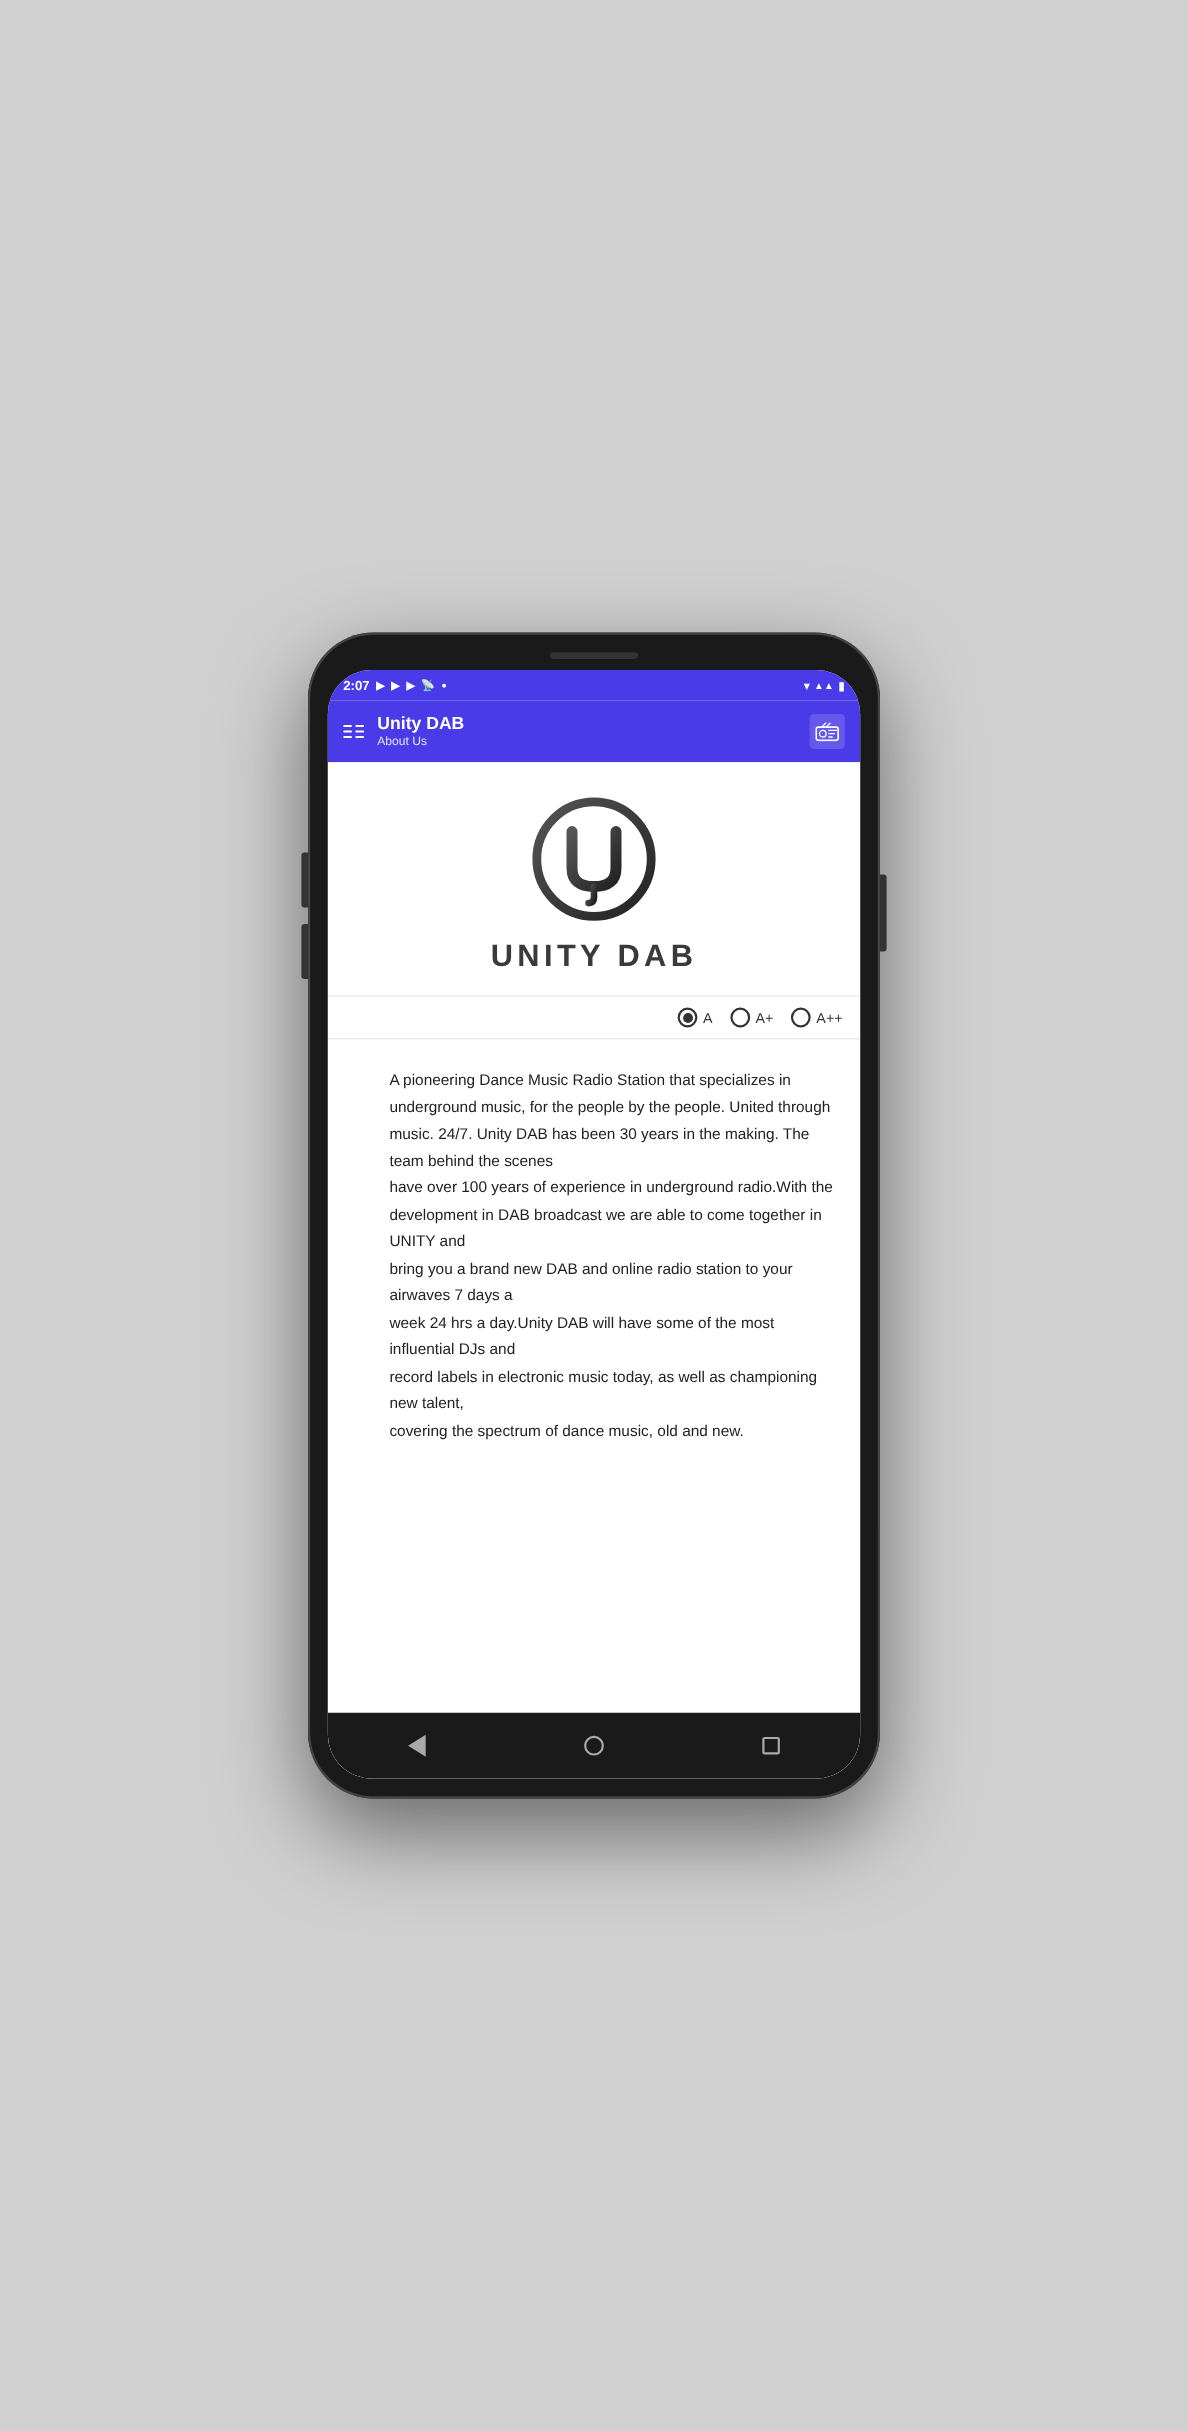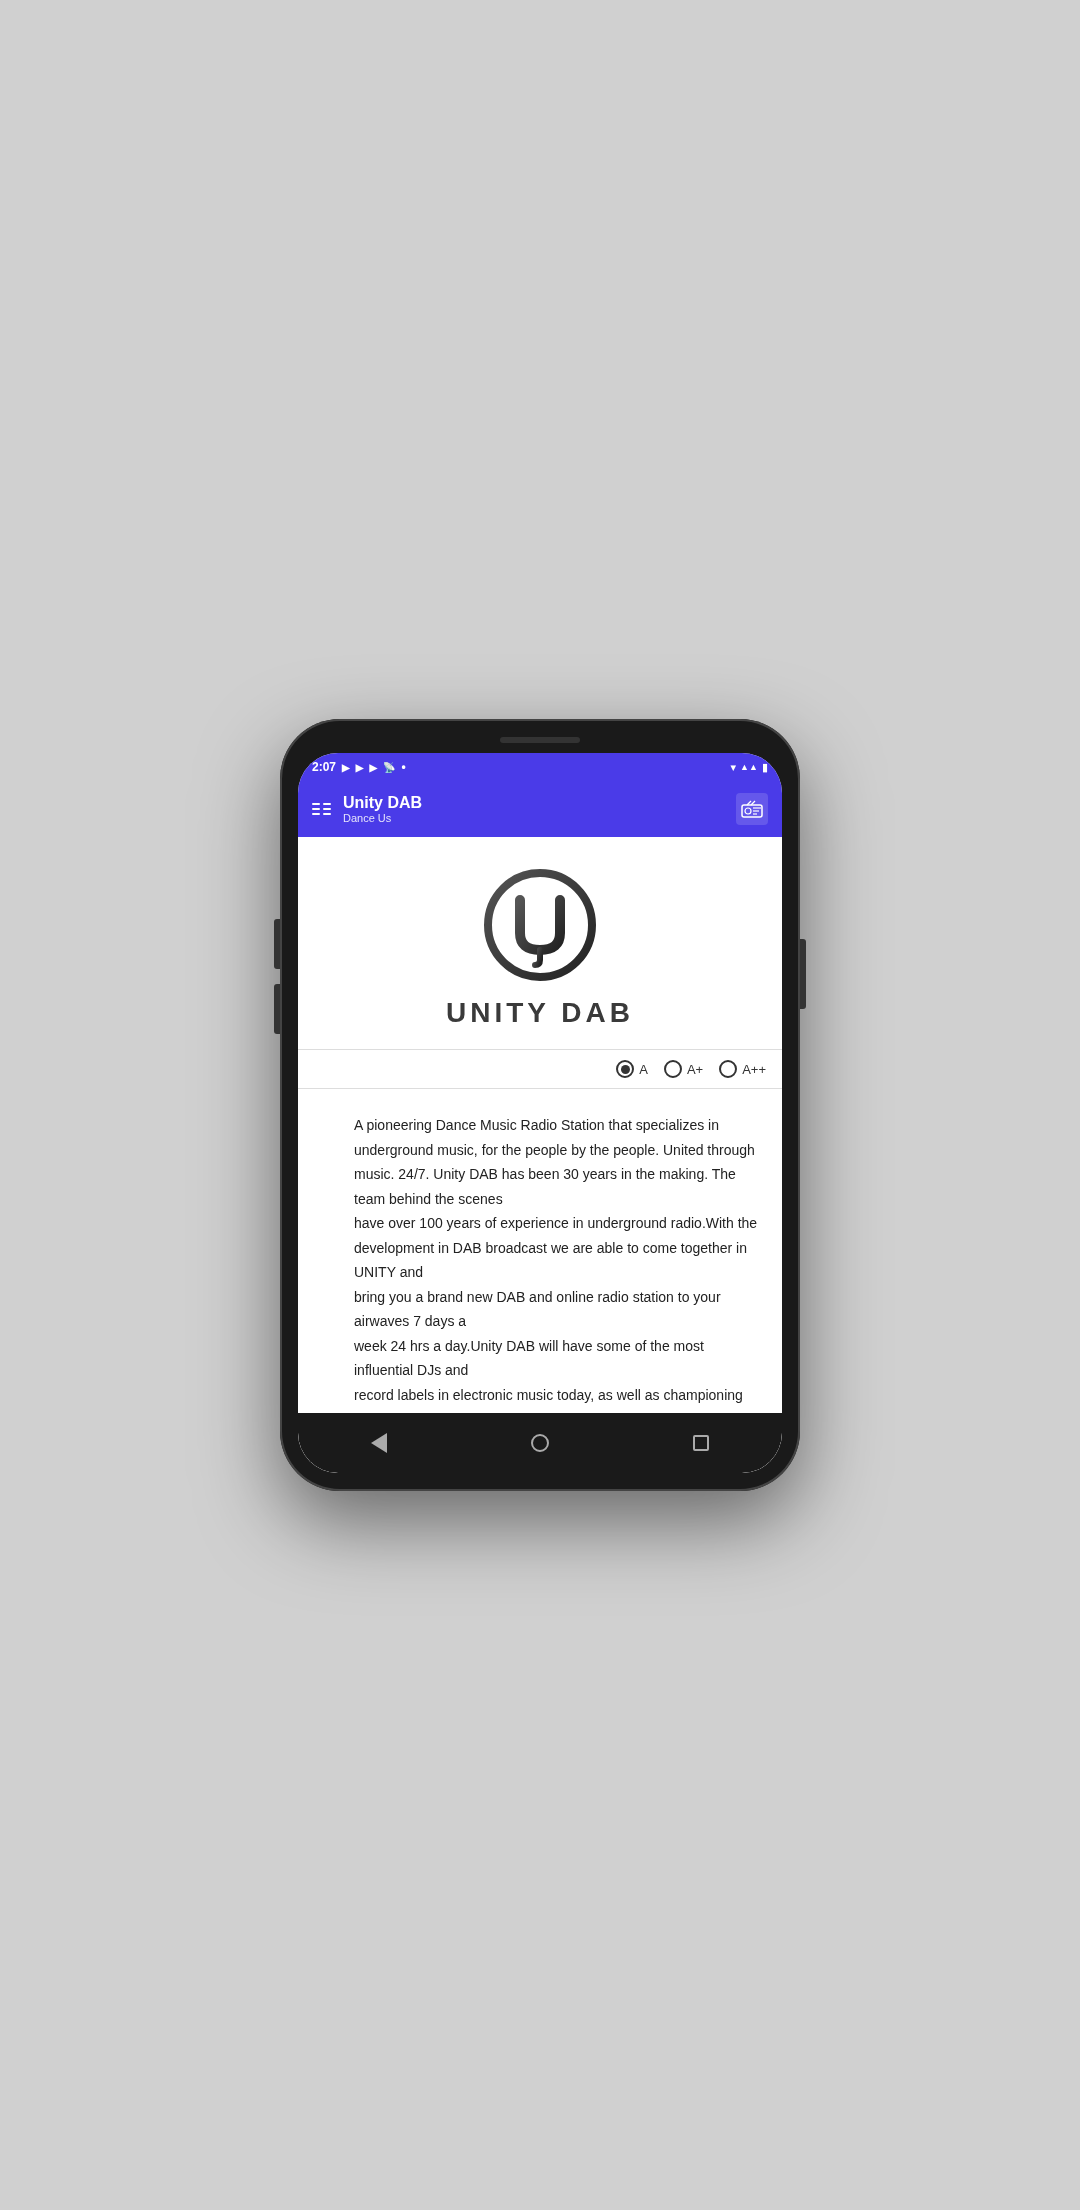--- a/index.html
+++ b/index.html
@@ -8,21 +8,21 @@
       background: #d0d0d0;
       display: flex;
       justify-content: center;
       align-items: center;
       min-height: 100vh;
       font-family: 'Segoe UI', Arial, sans-serif;
     }
 
     .phone-outer {
       width: 520px;
-      height: 772px;
+      height: 1060px;
       background: #1a1a1a;
       border-radius: 60px;
       padding: 18px;
       box-shadow: 0 30px 80px rgba(0,0,0,0.5), inset 0 0 0 2px #444;
       position: relative;
       display: flex;
       flex-direction: column;
     }
 
     .phone-speaker {
@@ -326,21 +326,21 @@
             <span style="display:block;width:8px;height:2px;background:#fff;border-radius:1px;"></span>
             <span style="display:block;width:8px;height:2px;background:#fff;border-radius:1px;"></span>
             <span style="display:block;width:8px;height:2px;background:#fff;border-radius:1px;"></span>
             <span style="display:block;width:8px;height:2px;background:#fff;border-radius:1px;"></span>
             <span style="display:block;width:8px;height:2px;background:#fff;border-radius:1px;"></span>
             <span style="display:block;width:8px;height:2px;background:#fff;border-radius:1px;"></span>
           </div>
         </div>
         <div class="app-bar-title">
           <span class="title">Unity DAB</span>
-          <span class="subtitle">Dance Us</span>
+          <span class="subtitle">About Us</span>
         </div>
       </div>
       <div class="radio-icon-btn">
         <svg width="22" height="18" viewBox="0 0 22 18" fill="white">
           <rect x="1" y="5" width="20" height="12" rx="2" stroke="white" stroke-width="1.5" fill="none"></rect>
           <circle cx="7" cy="11" r="3" stroke="white" stroke-width="1.2" fill="none"></circle>
           <line x1="12" y1="8" x2="20" y2="8" stroke="white" stroke-width="1.2"></line>
           <line x1="12" y1="11" x2="18" y2="11" stroke="white" stroke-width="1.2"></line>
           <line x1="12" y1="14" x2="16" y2="14" stroke="white" stroke-width="1.2"></line>
           <line x1="6" y1="5" x2="10" y2="1" stroke="white" stroke-width="1.2"></line>

